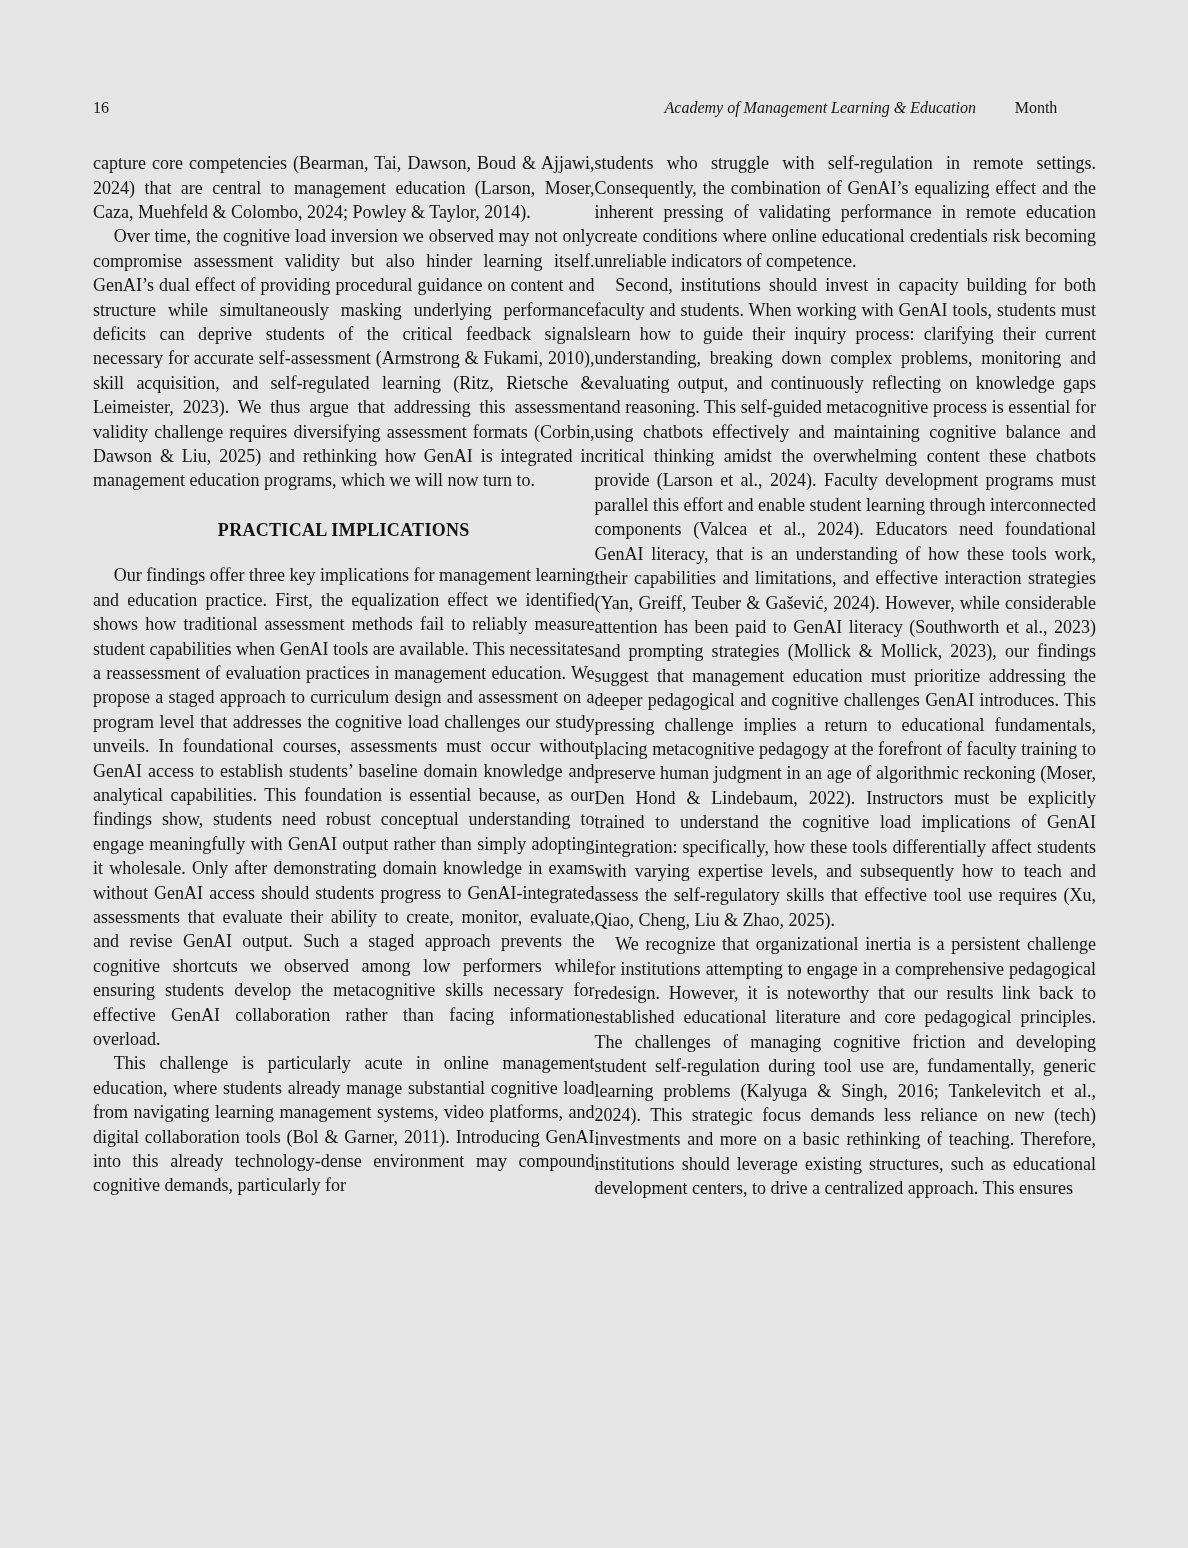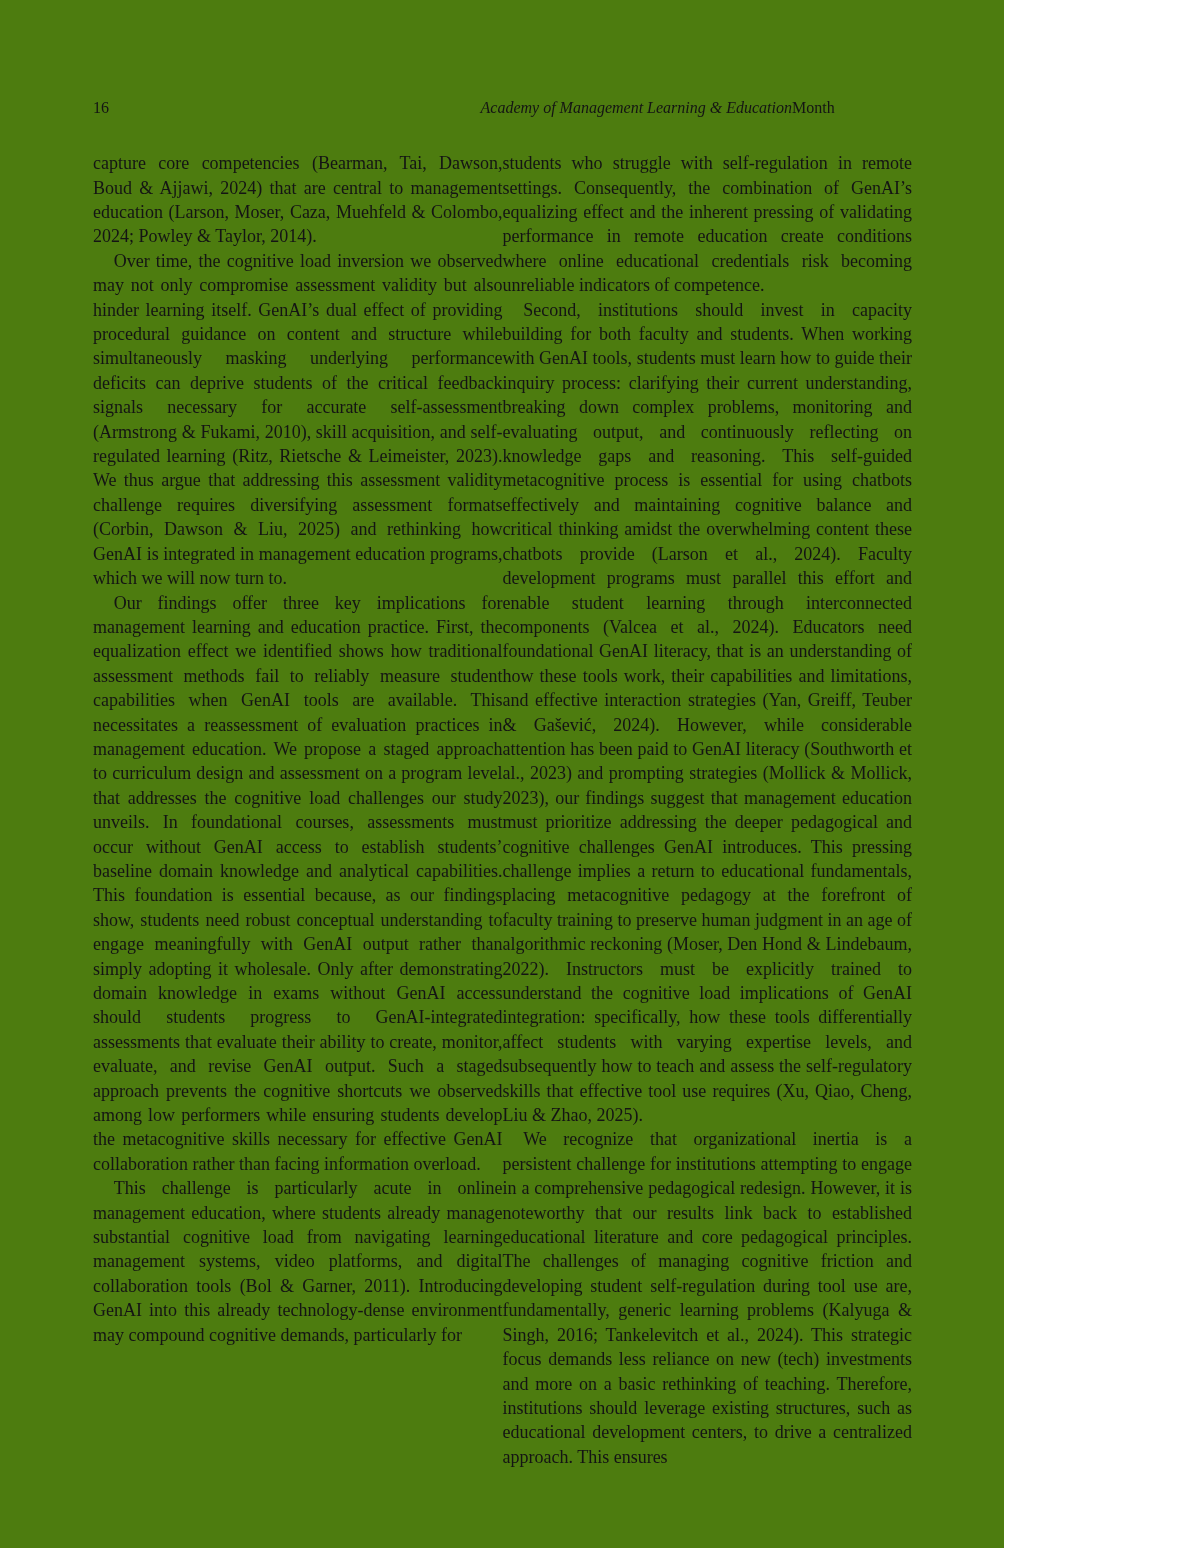--- a/index.html
+++ b/index.html
@@ -2,24 +2,24 @@
 <html lang="en"><head>
 <meta charset="utf-8">
 <style>
   html, body {
     margin: 0;
     padding: 0;
     background: #ffffff;
   }
   .page {
     position: relative;
-    width: 1004px;
+    width: 1188px;
     height: 1548px;
     box-sizing: border-box;
-    background: #4d7c0f;
+    background: #e5e5e5;
     color: #141414;
     font-family: "Liberation Serif", "DejaVu Serif", serif;
     padding: 98px 92px 40px 93px;
     overflow: hidden;
   }
   .page-header {
     display: flex;
     align-items: baseline;
     font-size: 16px;
     line-height: 1.2;
@@ -29,21 +29,21 @@
     flex: 0 0 120px;
     text-align: left;
   }
   .page-header .journal {
     flex: 1 1 auto;
     text-align: right;
     font-style: italic;
   }
   .page-header .issue {
     flex: 0 0 120px;
-    text-align: left;
+    text-align: center;
   }
   .columns {
     display: flex;
   }
   .col {
     flex: 1 1 0;
     min-width: 0;
     font-size: 18px;
     line-height: 24.4px;
     text-align: justify;
@@ -75,20 +75,21 @@
     <span class="pageno">16</span>
     <span class="journal">Academy of Management Learning &amp; Education</span>
     <span class="issue">Month</span>
   </header>
 
   <div class="columns">
 
     <div class="col">
       <p class="noindent">capture core competencies (Bearman, Tai, Dawson, Boud &amp; Ajjawi, 2024) that are central to management education (Larson, Moser, Caza, Muehfeld &amp; Colombo, 2024; Powley &amp; Taylor, 2014).</p>
       <p>Over time, the cognitive load inversion we observed may not only compromise assessment validity but also hinder learning itself. GenAI’s dual effect of providing procedural guidance on content and structure while simultaneously masking underlying performance deficits can deprive students of the critical feedback signals necessary for accurate self-assessment (Armstrong &amp; Fukami, 2010), skill acquisition, and self-regulated learning (Ritz, Rietsche &amp; Leimeister, 2023). We thus argue that addressing this assessment validity challenge requires diversifying assessment formats (Corbin, Dawson &amp; Liu, 2025) and rethinking how GenAI is integrated in management education programs, which we will now turn to.</p>
+      <h2 class="section-heading">PRACTICAL IMPLICATIONS</h2>
       <p>Our findings offer three key implications for management learning and education practice. First, the equalization effect we identified shows how traditional assessment methods fail to reliably measure student capabilities when GenAI tools are available. This necessitates a reassessment of evaluation practices in management education. We propose a staged approach to curriculum design and assessment on a program level that addresses the cognitive load challenges our study unveils. In foundational courses, assessments must occur without GenAI access to establish students’ baseline domain knowledge and analytical capabilities. This foundation is essential because, as our findings show, students need robust conceptual understanding to engage meaningfully with GenAI output rather than simply adopting it wholesale. Only after demonstrating domain knowledge in exams without GenAI access should students progress to GenAI-integrated assessments that evaluate their ability to create, monitor, evaluate, and revise GenAI output. Such a staged approach prevents the cognitive shortcuts we observed among low performers while ensuring students develop the metacognitive skills necessary for effective GenAI collaboration rather than facing information overload.</p>
       <p>This challenge is particularly acute in online management education, where students already manage substantial cognitive load from navigating learning management systems, video platforms, and digital collaboration tools (Bol &amp; Garner, 2011). Introducing GenAI into this already technology-dense environment may compound cognitive demands, particularly for</p>
     </div>
 
     <div class="col">
       <p class="noindent">students who struggle with self-regulation in remote settings. Consequently, the combination of GenAI’s equalizing effect and the inherent pressing of validating performance in remote education create conditions where online educational credentials risk becoming unreliable indicators of competence.</p>
       <p>Second, institutions should invest in capacity building for both faculty and students. When working with GenAI tools, students must learn how to guide their inquiry process: clarifying their current understanding, breaking down complex problems, monitoring and evaluating output, and continuously reflecting on knowledge gaps and reasoning. This self-guided metacognitive process is essential for using chatbots effectively and maintaining cognitive balance and critical thinking amidst the overwhelming content these chatbots provide (Larson et al., 2024). Faculty development programs must parallel this effort and enable student learning through interconnected components (Valcea et al., 2024). Educators need foundational GenAI literacy, that is an understanding of how these tools work, their capabilities and limitations, and effective interaction strategies (Yan, Greiff, Teuber &amp; Gašević, 2024). However, while considerable attention has been paid to GenAI literacy (Southworth et al., 2023) and prompting strategies (Mollick &amp; Mollick, 2023), our findings suggest that management education must prioritize addressing the deeper pedagogical and cognitive challenges GenAI introduces. This pressing challenge implies a return to educational fundamentals, placing metacognitive pedagogy at the forefront of faculty training to preserve human judgment in an age of algorithmic reckoning (Moser, Den Hond &amp; Lindebaum, 2022). Instructors must be explicitly trained to understand the cognitive load implications of GenAI integration: specifically, how these tools differentially affect students with varying expertise levels, and subsequently how to teach and assess the self-regulatory skills that effective tool use requires (Xu, Qiao, Cheng, Liu &amp; Zhao, 2025).</p>
       <p>We recognize that organizational inertia is a persistent challenge for institutions attempting to engage in a comprehensive pedagogical redesign. However, it is noteworthy that our results link back to established educational literature and core pedagogical principles. The challenges of managing cognitive friction and developing student self-regulation during tool use are, fundamentally, generic learning problems (Kalyuga &amp; Singh, 2016; Tankelevitch et al., 2024). This strategic focus demands less reliance on new (tech) investments and more on a basic rethinking of teaching. Therefore, institutions should leverage existing structures, such as educational development centers, to drive a centralized approach. This ensures</p>
     </div>
 

